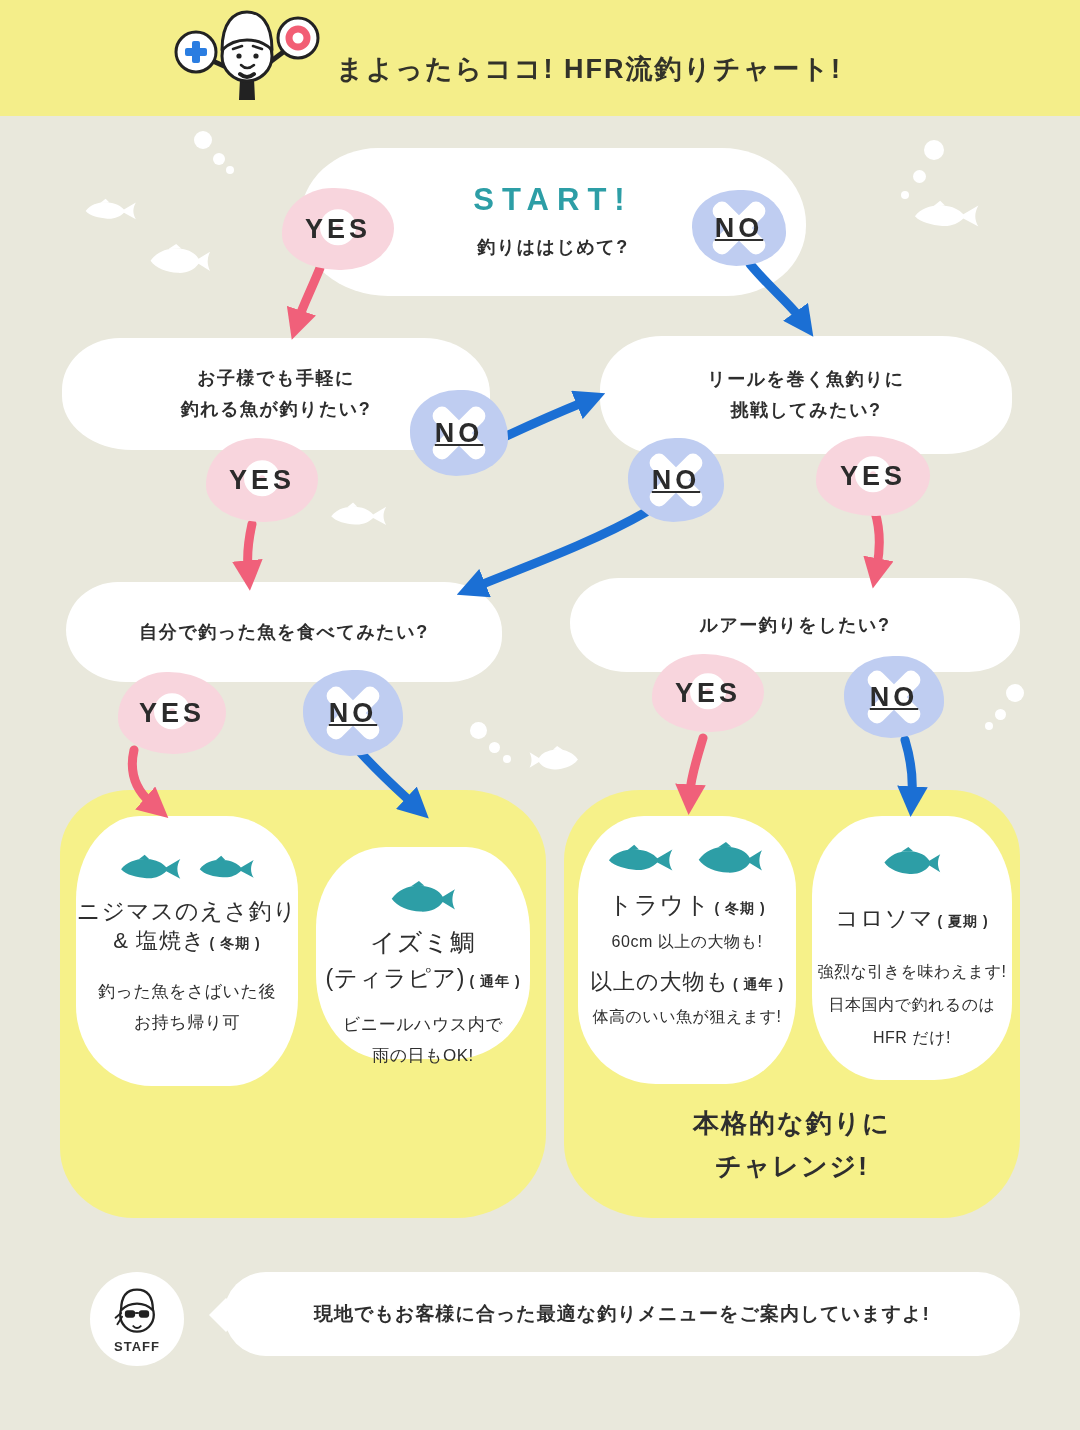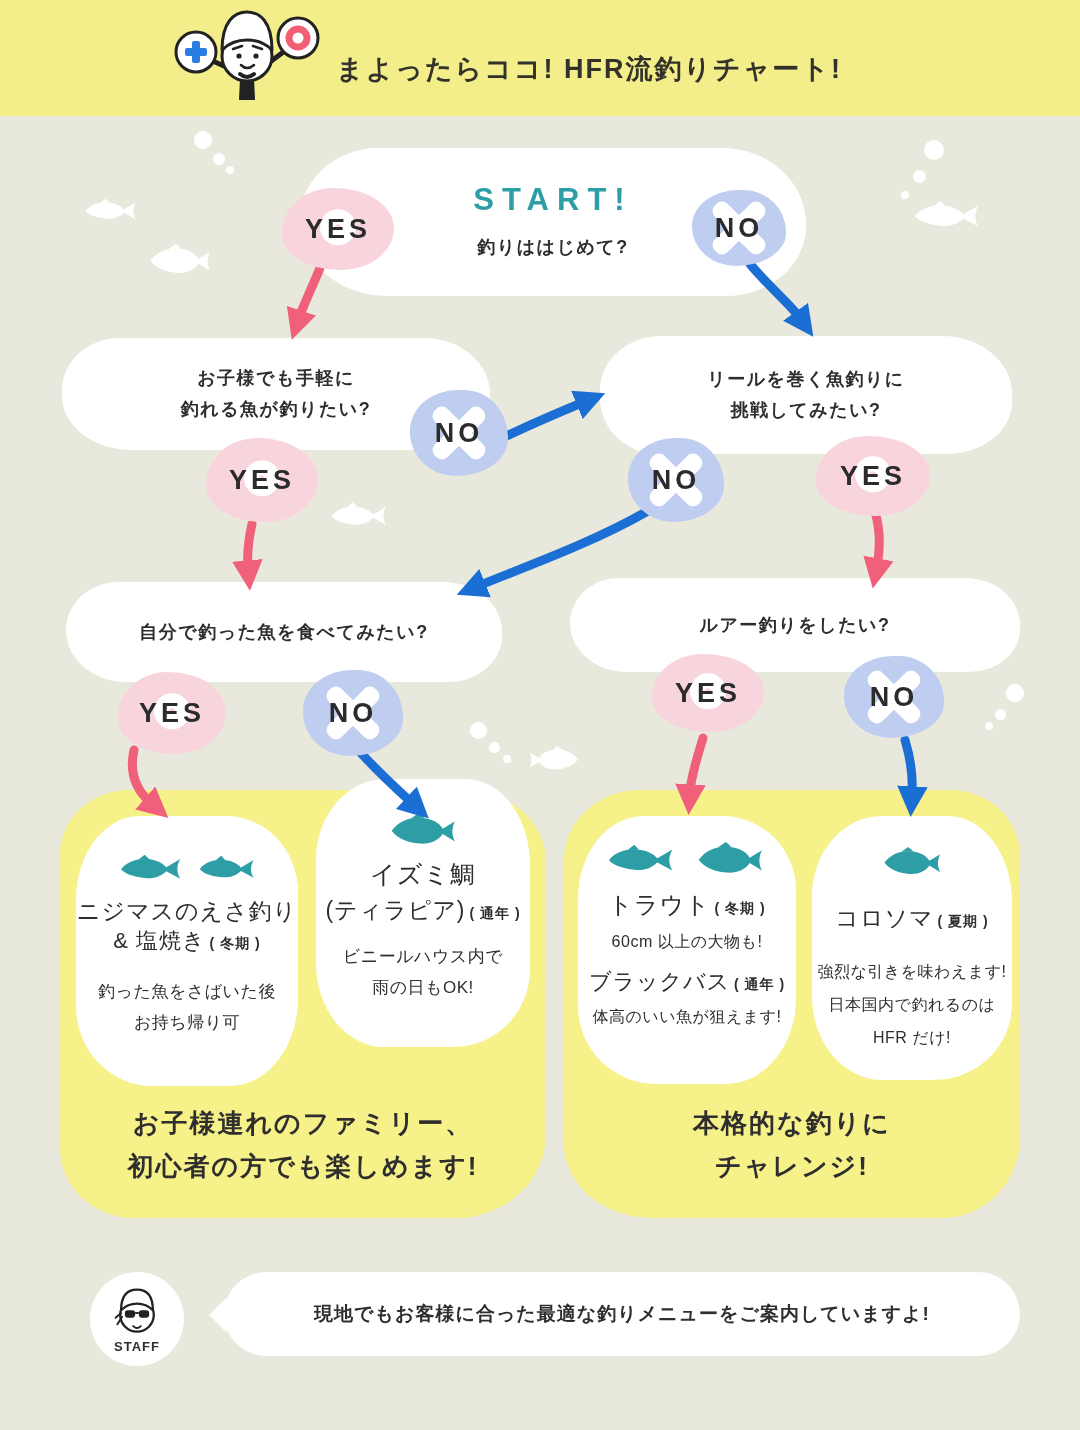--- a/index.html
+++ b/index.html
@@ -24,21 +24,21 @@
   .qblob{
     position:absolute;background:#fff;z-index:2;
     display:flex;flex-direction:column;align-items:center;justify-content:center;
     text-align:center;
   }
   .qtext{font-size:18px;font-weight:600;letter-spacing:1.5px;line-height:31px;}
   .start-label{font-size:31px;font-weight:bold;letter-spacing:8px;color:var(--teal,#2d9ea6);margin-bottom:14px;}
   
   .badge{position:absolute;z-index:6;display:flex;align-items:center;justify-content:center;}
   .badge.pink{background:var(--yes-pink,#f8d5dd);border-radius:46% 54% 48% 52% / 56% 50% 52% 44%;}
-  .badge.blue{background:var(--no-blue,#bfcdf1);border-radius:50% 46% 54% 48% / 48% 56% 44% 52%;}
+  .badge.blue{background:var(--no-blue,#bfcdf1);border-radius:50% 46% 54% 48% / 48% 56% 44% 52%;text-decoration:underline;}
   .badge b{position:relative;z-index:2;font-size:27px;font-weight:bold;letter-spacing:4px;color:#2b2b2b;}
   .mark-o{position:absolute;left:50%;top:50%;transform:translate(-50%,-55%);
     width:36px;height:36px;border:15px solid #fff;border-radius:50%;z-index:1;}
   .mark-x{position:absolute;left:50%;top:50%;width:0;height:0;z-index:1;}
   .mark-x::before,.mark-x::after{
     content:"";position:absolute;left:-33px;top:-9px;width:66px;height:18px;background:#fff;border-radius:8px;}
   .mark-x::before{transform:rotate(45deg);}
   .mark-x::after{transform:rotate(-45deg);}
   
   .arrows{position:absolute;left:0;top:0;z-index:5;pointer-events:none;}
@@ -172,21 +172,21 @@
     </div>
     <div class="card-title" style="margin-top:14px">ニジマスのえさ釣り</div>
     <div class="titlerow" style="margin-top:0">
       <span class="card-title" style="font-size:22px">&amp; 塩焼き</span>
       <span class="season">( 冬期 )</span>
     </div>
     <div class="card-desc" style="margin-top:20px">釣った魚をさばいた後</div>
     <div class="card-desc">お持ち帰り可</div>
   </div>
 
-  <div class="card" style="left:316px;top:779px;width:214px;height:268px;border-radius:70px 64px 76px 68px / 80px 86px 78px 84px">
+  <div class="card" style="left:316px;top:847px;width:214px;height:212px;border-radius:70px 64px 76px 68px / 80px 86px 78px 84px">
     <div class="fishrow" style="margin-top:34px">
       <svg style="width:70px;height:34px">
           <use href="#fish-round" class="fish-teal"></use>
         </svg>
     </div>
     <div class="card-title" style="margin-top:12px;font-size:25px">イズミ鯛</div>
     <div class="titlerow" style="margin-top:6px">
       <span class="card-title" style="font-size:23px">(ティラピア)</span>
       <span class="season">( 通年 )</span>
     </div>
@@ -202,45 +202,41 @@
       <svg style="width:78px;height:34px">
           <use href="#fish-round" class="fish-teal"></use>
         </svg>
     </div>
     <div class="titlerow" style="margin-top:14px">
       <span class="card-title" style="font-size:24px">トラウト</span>
       <span class="season">( 冬期 )</span>
     </div>
     <div class="card-desc small" style="margin-top:6px">60cm 以上の大物も!</div>
     <div class="titlerow" style="margin-top:10px">
-      <span class="card-title" style="font-size:22px">ブラックバス</span>
+      <span class="card-title" style="font-size:22px">以上の大物も</span>
       <span class="season">( 通年 )</span>
     </div>
     <div class="card-desc small" style="margin-top:4px">体高のいい魚が狙えます!</div>
   </div>
 
   <div class="card" style="left:812px;top:816px;width:200px;height:264px;border-radius:70px 64px 78px 70px / 80px 86px 76px 84px">
     <div class="fishrow" style="margin-top:30px">
       <svg style="width:60px;height:32px">
           <use href="#fish-round" class="fish-teal"></use>
         </svg>
     </div>
     <div class="titlerow" style="margin-top:25px">
       <span class="card-title" style="font-size:23px">コロソマ</span>
       <span class="season">( 夏期 )</span>
     </div>
     <div class="card-desc small" style="margin-top:22px;line-height:33px">強烈な引きを味わえます!</div>
     <div class="card-desc small" style="line-height:33px">日本国内で釣れるのは</div>
     <div class="card-desc small" style="line-height:33px">HFR だけ!</div>
   </div>
 
-  <div class="caption" style="left:60px;top:1102px;width:486px">
-    <div>お子様連れのファミリー、</div>
-    <div>初心者の方でも楽しめます!</div>
-  </div>
   <div class="caption" style="left:564px;top:1102px;width:456px">
     <div>本格的な釣りに</div>
     <div>チャレンジ!</div>
   </div>
 
   <svg class="arrows" width="1080" height="1430" viewBox="0 0 1080 1430">
     <defs>
       <marker id="mPink" viewBox="0 0 10 10" refX="2.5" refY="5" markerWidth="3.4" markerHeight="3.4" orient="auto">
         <path d="M0,0 L10,5 L0,10 Z" fill="#f0607a"></path>
       </marker>

